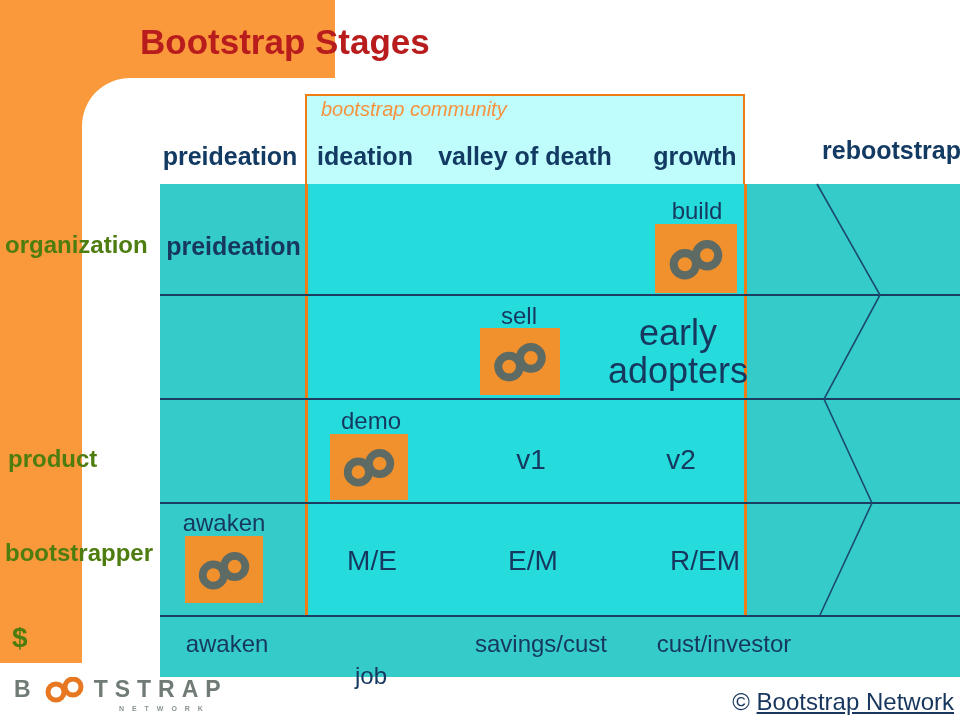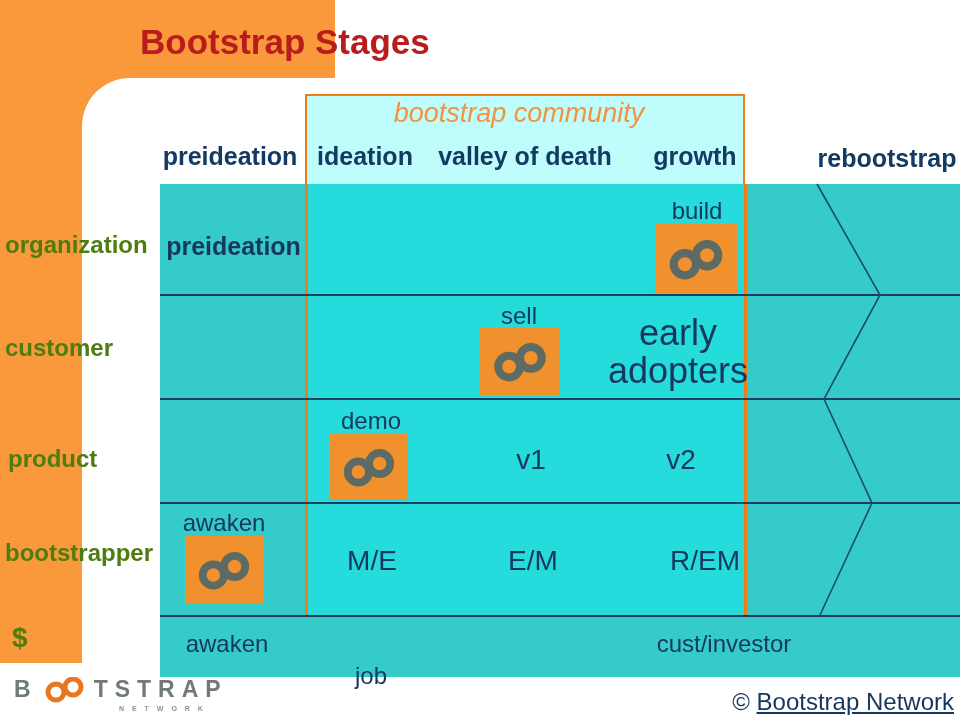--- a/index.html
+++ b/index.html
@@ -28,42 +28,41 @@
   <div class="abs" style="left:82px;top:78px;width:878px;height:642px;background:#ffffff;border-top-left-radius:48px;"></div>
 
   <div class="abs" style="left:140px;top:22px;font-size:35px;font-weight:bold;color:#b91c1c;white-space:nowrap;">Bootstrap Stages</div>
 
   <div class="abs" style="left:160px;top:184px;width:800px;height:493px;background:#35CBC9;"></div>
 
   <div class="abs" style="left:307px;top:184px;width:440px;height:432px;background:#26DBDB;"></div>
 
   <div class="abs" style="left:305px;top:94px;width:440px;height:90px;background:#BFFDFD;
               border:2px solid #ED7D14;border-bottom:none;box-sizing:border-box;"></div>
-  <div class="abs" style="left:299px;top:98px;width:440px;text-align:center;font-size:27px;font-style:italic;color:#F5923E;">bootstrap community</div>
+  <div class="abs" style="left:321px;top:98px;width:440px;font-size:20px;font-style:italic;color:#F5923E;">bootstrap community</div>
 
   <div class="abs oline" style="left:305px;"></div>
   <div class="abs oline" style="left:744px;"></div>
 
   <div class="abs hdr" style="left:157px;top:142px;width:146px;">preideation</div>
   <div class="abs hdr" style="left:310px;top:142px;width:110px;">ideation</div>
   <div class="abs hdr" style="left:430px;top:142px;width:190px;">valley of death</div>
   <div class="abs hdr" style="left:648px;top:142px;width:94px;">growth</div>
-  <div class="abs hdr" style="left:813px;top:144px;width:148px;text-align:center;">rebootstrap</div>
+  <div class="abs hdr" style="left:813px;top:136px;width:148px;text-align:right;">rebootstrap</div>
 
   <div class="abs row-line" style="top:294px;"></div>
   <div class="abs row-line" style="top:398px;"></div>
   <div class="abs row-line" style="top:502px;"></div>
   <div class="abs row-line" style="top:615px;"></div>
 
   <svg class="abs" style="left:0;top:0;pointer-events:none;" width="960" height="720" viewBox="0 0 960 720">
     <polyline points="817,184 880,295 824,399 872,503 820,615" fill="none" stroke="#1B4A70" stroke-width="1.6"></polyline>
   </svg>
 
   <div class="abs rowlabel" style="left:5px;top:231px;">organization</div>
-  <div class="abs rowlabel" style="left:5px;top:334px;">customer</div>
   <div class="abs rowlabel" style="left:8px;top:445px;">product</div>
   <div class="abs rowlabel" style="left:5px;top:539px;">bootstrapper</div>
   <div class="abs rowlabel" style="left:12px;top:622px;font-size:28px;">$</div>
 
   <div class="abs cell-text" style="left:160px;top:232px;width:147px;font-weight:bold;font-size:25px;">preideation</div>
   <div class="abs cell-text" style="left:647px;top:197px;width:100px;">build</div>
   <div class="abs icon-box" style="left:655px;top:224px;width:82px;height:69px;">
     <svg width="64" height="46" viewBox="0 0 84 62">
       <circle cx="27" cy="38" r="15" fill="none" stroke="#5D6B64" stroke-width="11"></circle>
       <circle cx="57" cy="26" r="15" fill="none" stroke="#5D6B64" stroke-width="11"></circle>
@@ -95,20 +94,21 @@
       <circle cx="27" cy="38" r="15" fill="none" stroke="#5D6B64" stroke-width="11"></circle>
       <circle cx="57" cy="26" r="15" fill="none" stroke="#5D6B64" stroke-width="11"></circle>
     </svg>
   </div>
   <div class="abs cell-text" style="left:312px;top:545px;width:120px;font-size:28px;">M/E</div>
   <div class="abs cell-text" style="left:473px;top:545px;width:120px;font-size:28px;">E/M</div>
   <div class="abs cell-text" style="left:645px;top:545px;width:120px;font-size:28px;">R/EM</div>
 
   <div class="abs cell-text" style="left:167px;top:630px;width:120px;font-size:24px;">awaken</div>
   <div class="abs cell-text" style="left:311px;top:630px;width:120px;font-size:24px;margin-top:32px;">job</div>
+  <div class="abs cell-text" style="left:461px;top:630px;width:160px;font-size:24px;">savings/cust</div>
   <div class="abs cell-text" style="left:644px;top:630px;width:160px;font-size:24px;">cust/investor</div>
 
   <div class="abs" style="left:14px;top:676px;">
     <div class="logo-row">
       <span>B</span>
       <span class="abs" style="position:static;display:inline-flex;margin:0 2px;">
         <svg width="52" height="26" viewBox="0 0 52 26">
           <circle cx="16" cy="15" r="8" fill="none" stroke="#E87722" stroke-width="5"></circle>
           <circle cx="33" cy="10" r="8" fill="none" stroke="#E87722" stroke-width="5"></circle>
         </svg>

